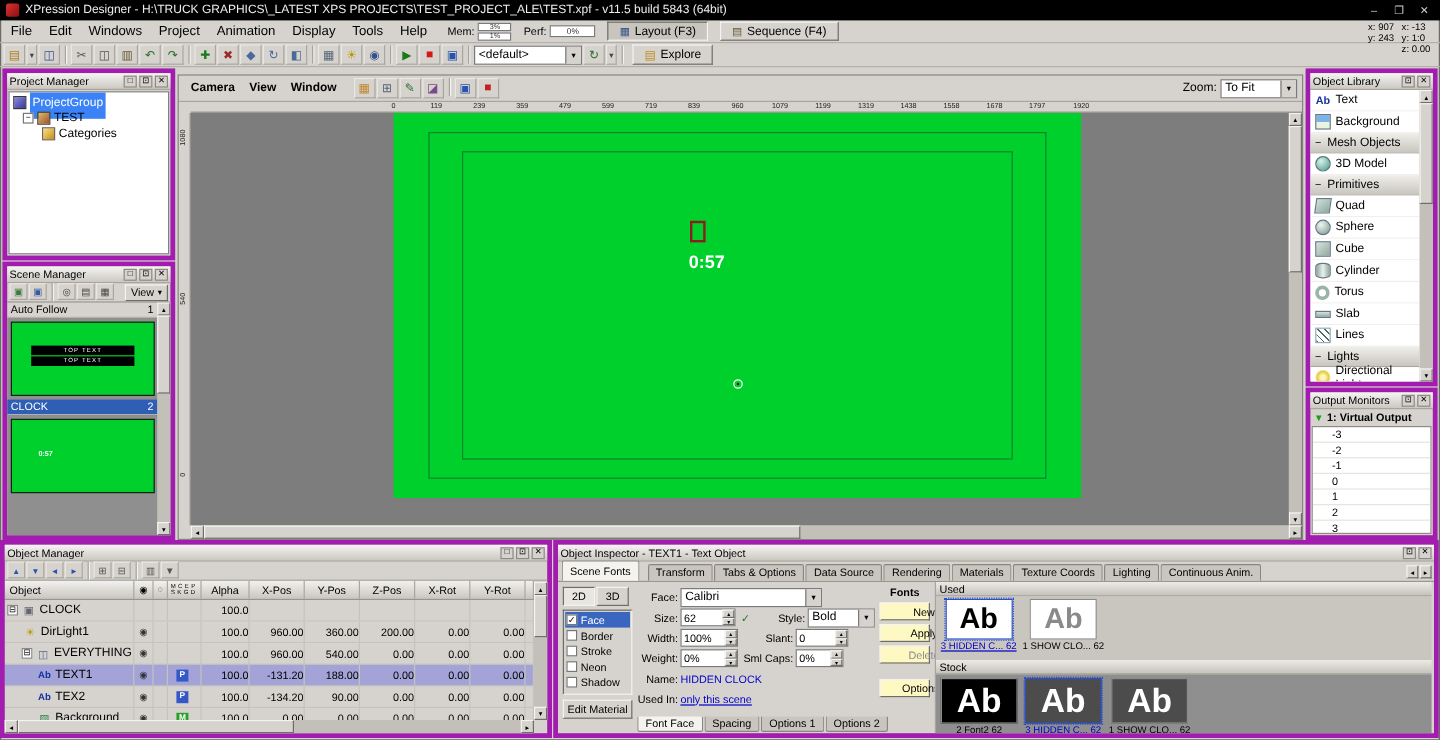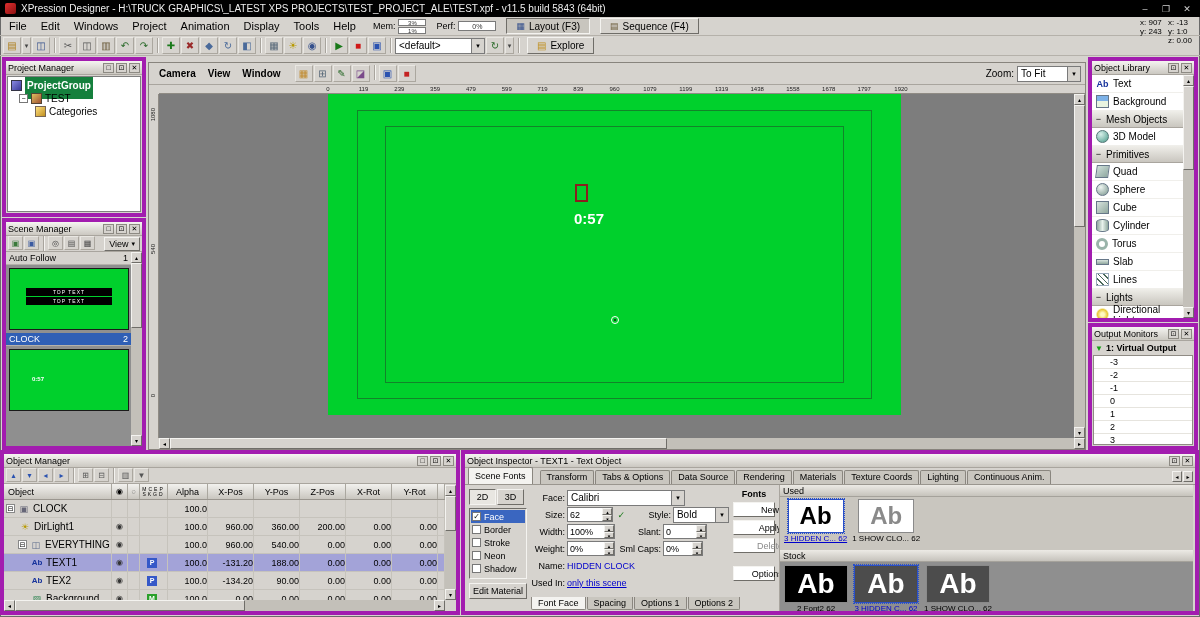--- a/index.html
+++ b/index.html
@@ -53,21 +53,21 @@
   .pm-tree{flex:1;background:#fff;border:1px solid #808080;margin:1px;font-size:10px;padding:2px 1px;overflow:hidden;}
   .tree-row{height:13px;display:flex;align-items:center;gap:3px;padding-left:2px;}
   .tree-row.lvl1{padding-left:10px;}
   .tree-row.lvl2{padding-left:26px;}
   .texp{width:9px;height:9px;border:1px solid #777;background:#fff;font-size:7px;line-height:7px;text-align:center;flex:none;}
   .ticon{width:11px;height:11px;flex:none;}
   .t-pg{background:linear-gradient(135deg,#8a8ae0,#3a3a9a);border:1px solid #334;}
   .t-test{background:linear-gradient(135deg,#e0c060,#a05030);border:1px solid #543;}
   .t-cat{background:linear-gradient(135deg,#ffe080,#c09020);border:1px solid #765;}
   .tlabel{white-space:nowrap;}
-  .tlabel.sel{background:#15803d;color:#fff;padding:8px 2px;font-weight:bold;}
+  .tlabel.sel{background:#3b82f6;color:#fff;padding:8px 2px;}
 
   #scene-manager{left:2px;top:218px;width:144px;height:232px;}
   .sm-toolbar{height:16px;flex:none;display:flex;align-items:center;gap:1px;padding:0 2px;border-bottom:1px solid #a9a59e;}
   .sm-toolbar .tbtn{width:15px;height:14px;font-size:8px;}
   .view-btn{margin-left:auto;display:flex;align-items:center;gap:3px;height:14px;padding:0 4px;font-size:9px;border:1px solid;border-color:#f4f3f0 #6f6d68 #6f6d68 #f4f3f0;background:#d6d3ce;}
   .sm-content{flex:1;display:flex;overflow:hidden;background:#8f8f8f;}
   .sm-main{flex:1;overflow:hidden;}
   .sm-label-row{height:13px;background:#d6d3ce;border-bottom:1px solid #b5b1aa;display:flex;align-items:center;font-size:9px;padding:0 3px;}
   .sm-label-row.sel{background:#2f5fb5;color:#fff;}
   .sm-num{margin-left:auto;}
@@ -168,21 +168,21 @@
   .chk-row.sel{background:#3a66c0;color:#fff;}
   .chk-box{width:9px;height:9px;border:1px solid #777;background:#fff;font-size:8px;line-height:8px;text-align:center;color:#111;flex:none;}
   .editmat-btn{margin-top:4px;width:100%;height:16px;font-size:9px;display:flex;align-items:center;justify-content:center;border:1px solid;border-color:#f4f3f0 #6f6d68 #6f6d68 #f4f3f0;background:#d6d3ce;}
   .form-panel{position:absolute;left:66px;top:4px;width:198px;font-size:9px;}
   .frow{display:flex;align-items:center;height:17px;gap:2px;}
   .flab{width:34px;text-align:right;flex:none;} .flab2{width:42px;text-align:right;flex:none;margin-left:2px;}
   .form-check{color:#1a7a1a;font-size:9px;margin-left:2px;}
   .blue-val{color:#0000cc;} .link-val{color:#0000cc;text-decoration:underline;}
   .fonts-panel{position:absolute;left:268px;top:4px;width:42px;display:flex;flex-direction:column;gap:3px;font-size:9px;}
   .fonts-title{text-align:center;font-weight:bold;}
-  .fp-btn{height:15px;display:flex;align-items:center;justify-content:center;border:1px solid;border-color:#f4f3f0 #6f6d68 #6f6d68 #f4f3f0;background:#ffffff;font-size:9px;gap:2px;padding-left:32px;}
+  .fp-btn{height:15px;display:flex;align-items:center;justify-content:center;border:1px solid;border-color:#f4f3f0 #6f6d68 #6f6d68 #f4f3f0;background:#fef9c3;font-size:9px;gap:2px;padding-left:32px;}
   .fp-btn.disabled{color:#8a8a8a;}
   .options-btn{margin-top:10px;}
   .font-browser{position:absolute;left:314px;top:0;right:2px;bottom:0;border-left:1px solid #a9a59e;display:flex;flex-direction:column;}
   .fb-header{height:12px;flex:none;background:linear-gradient(#eceae5,#c6c3bc);border-bottom:1px solid #a5a29b;font-size:9px;padding:0 3px;display:flex;align-items:center;}
   .fb-used{height:53px;flex:none;background:#c9c6bf;display:flex;gap:5px;padding:2px 4px;}
   .fb-stock{flex:1;background:#8f8f8f;display:flex;gap:6px;padding:3px 4px;}
   .ftile-wrap{display:flex;flex-direction:column;align-items:center;}
   .ftile{width:56px;height:34px;border:1px solid #8a8a8a;display:flex;align-items:center;justify-content:center;font-size:24px;font-weight:bold;}
   .ftile.big{width:64px;height:38px;font-size:28px;}
   .ftile.fsel{border:1px solid #2a50c8;outline:1px dotted #2a50c8;}

